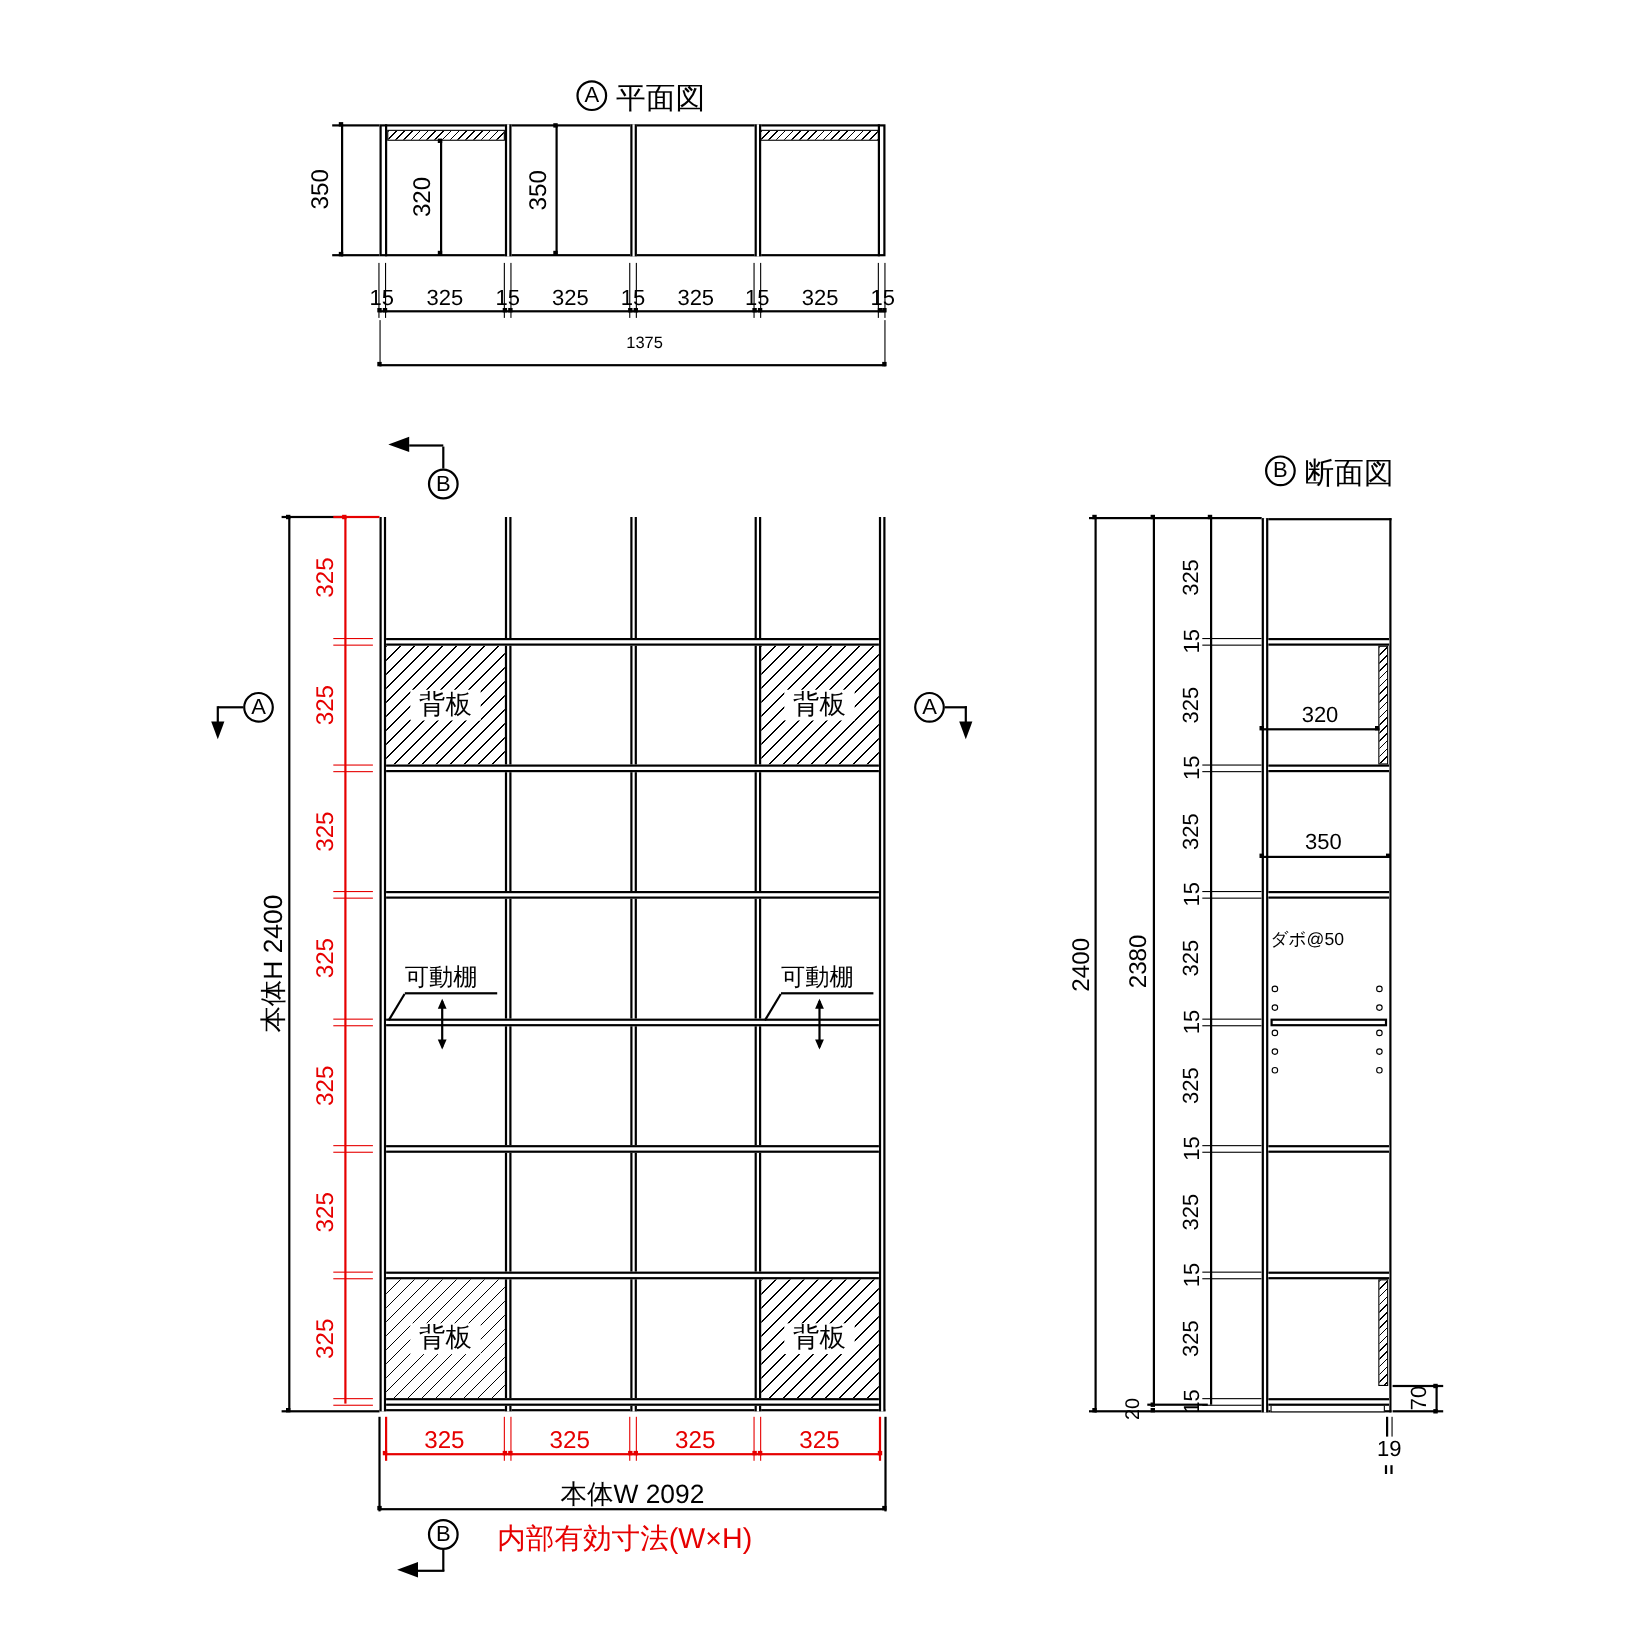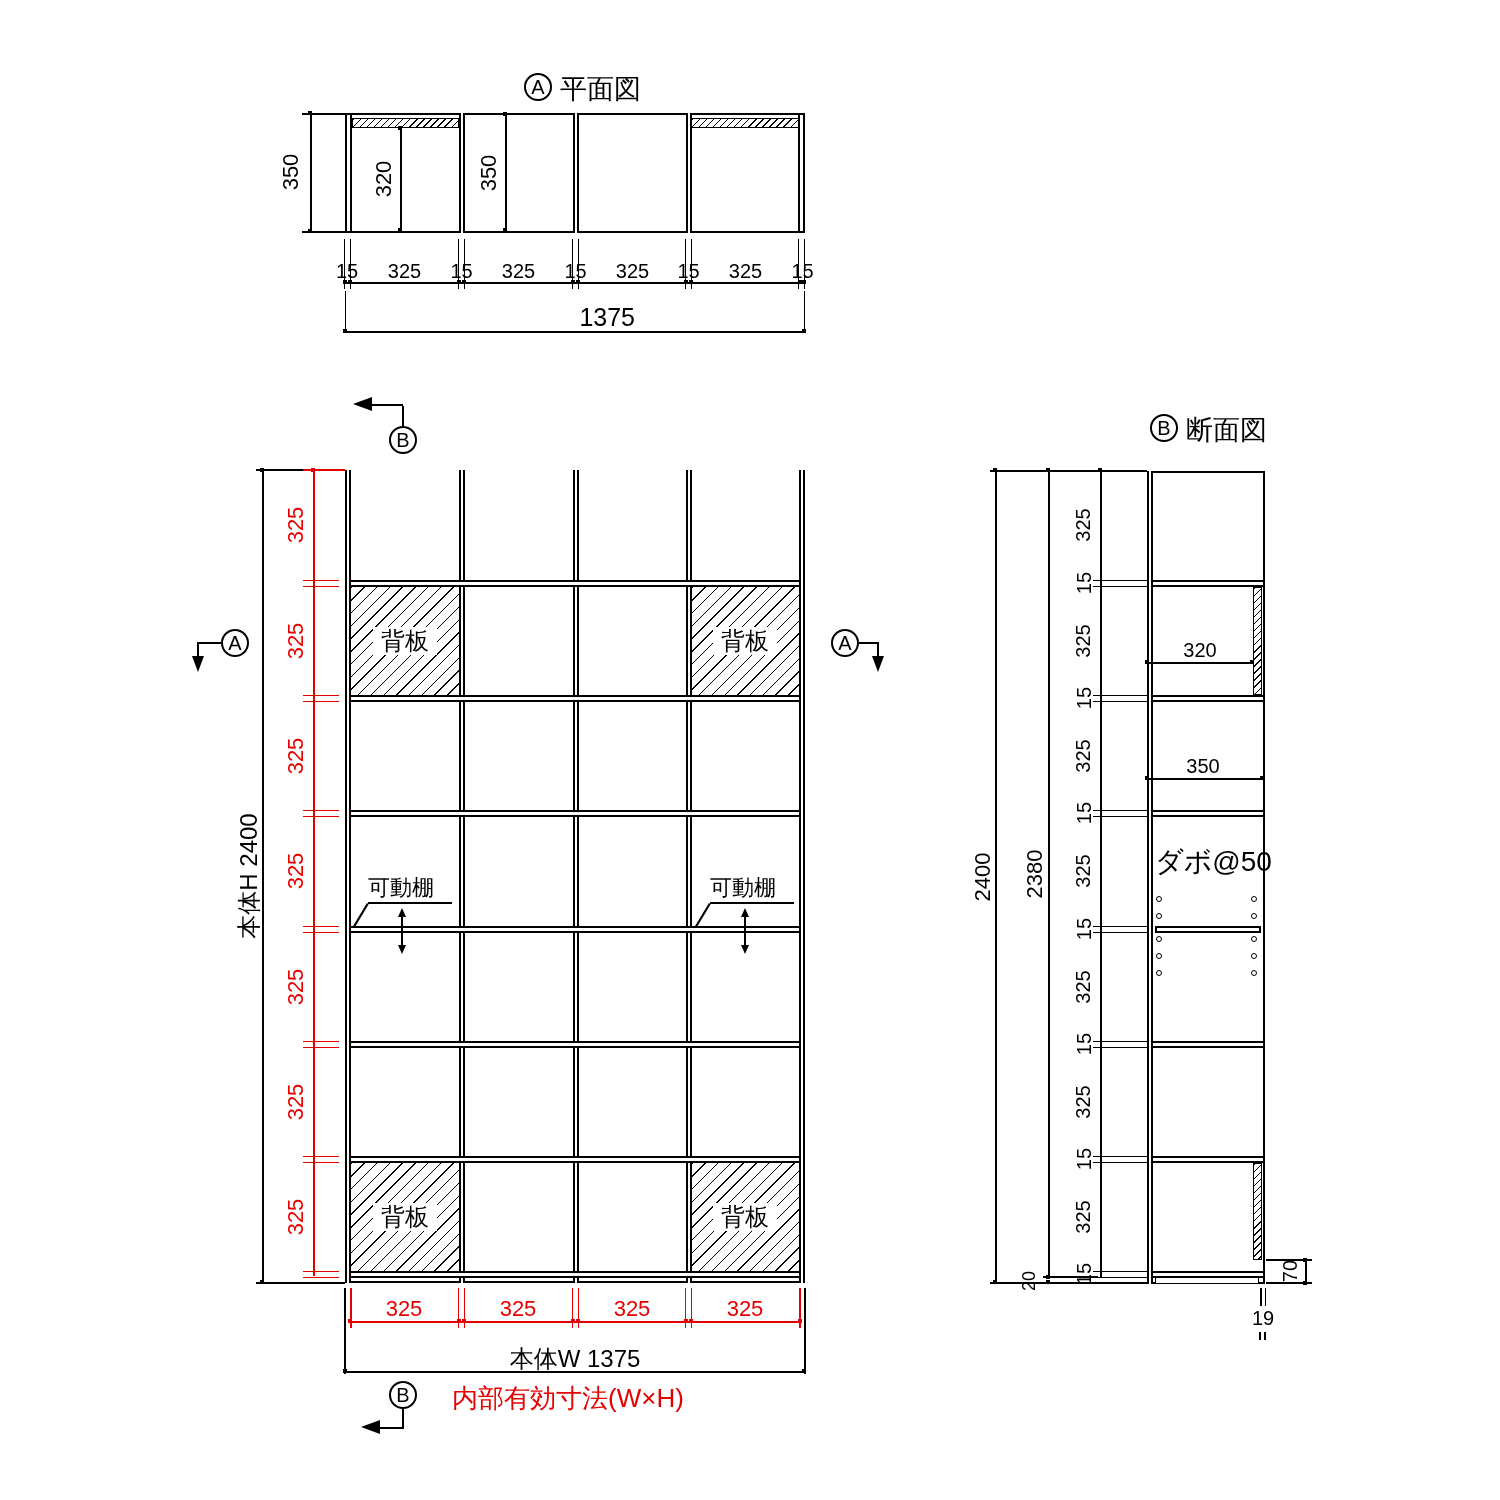--- a/index.html
+++ b/index.html
@@ -92,21 +92,21 @@
   <div class="txt c" style="left:602px;top:260px;width:61px;font-size:20px;">325</div>
   <div class="txt c" style="left:673px;top:260px;width:31px;font-size:20px;">15</div>
   <div class="txt c" style="left:715px;top:260px;width:61px;font-size:20px;">325</div>
   <div class="txt c" style="left:787px;top:260px;width:31px;font-size:20px;">15</div>
 
   <div class="ln" style="left:344.5px;top:291px;width:1.5px;height:42px;"></div>
   <div class="ln" style="left:803.5px;top:291px;width:1.5px;height:42px;"></div>
   <div class="ln" style="left:345px;top:331px;width:460px;height:1.5px;"></div>
   <div class="dot" style="left:345px;top:331px;"></div>
   <div class="dot" style="left:804px;top:331px;"></div>
-  <div class="txt c" style="left:515px;top:303px;width:120px;font-size:25px;text-align:right;">1375</div>
+  <div class="txt c" style="left:526px;top:303px;width:120px;font-size:15px;">1375</div>
 
   <div class="circ" style="left:389px;top:426px;">B</div>
   <div class="ln" style="left:402px;top:406px;width:1.5px;height:20px;"></div>
   <div class="ln" style="left:372px;top:404px;width:31px;height:1.5px;"></div>
   <div class="tl" style="left:353px;top:397px;"></div>
 
   <div class="circ" style="left:221px;top:629px;">A</div>
   <div class="ln" style="left:198px;top:642px;width:23px;height:1.5px;"></div>
   <div class="ln" style="left:197px;top:642px;width:1.5px;height:15px;"></div>
   <div class="td" style="left:192px;top:656px;"></div>
@@ -193,21 +193,21 @@
   <div class="txt c red" style="left:374px;top:1296px;width:60px;font-size:22px;">325</div>
   <div class="txt c red" style="left:488px;top:1296px;width:60px;font-size:22px;">325</div>
   <div class="txt c red" style="left:602px;top:1296px;width:60px;font-size:22px;">325</div>
   <div class="txt c red" style="left:715px;top:1296px;width:60px;font-size:22px;">325</div>
 
   <div class="ln" style="left:344px;top:1288px;width:1.5px;height:86px;"></div>
   <div class="ln" style="left:804px;top:1288px;width:1.5px;height:86px;"></div>
   <div class="ln" style="left:345px;top:1371px;width:460px;height:1.5px;"></div>
   <div class="dot" style="left:345px;top:1371px;"></div>
   <div class="dot" style="left:804px;top:1371px;"></div>
-  <div class="txt c" style="left:495px;top:1345px;width:160px;font-size:24px;">本体W 1375</div>
+  <div class="txt c" style="left:495px;top:1345px;width:160px;font-size:24px;">本体W 2092</div>
 
   <div class="circ" style="left:389px;top:1381px;">B</div>
   <div class="ln" style="left:402px;top:1409px;width:1.5px;height:19px;"></div>
   <div class="ln" style="left:380px;top:1427px;width:24px;height:1.5px;"></div>
   <div class="tl" style="left:361px;top:1420px;"></div>
   <div class="txt red" style="left:452px;top:1384px;font-size:26px;">内部有効寸法(W×H)</div>
 
   <div class="circ" style="left:1150px;top:414px;">B</div>
   <div class="txt" style="left:1186px;top:415px;font-size:27px;">断面図</div>
 
@@ -219,21 +219,21 @@
   <div class="shelf" style="left:1153px;top:695px;width:110px;height:7px;"></div>
   <div class="shelf" style="left:1153px;top:810px;width:110px;height:7px;"></div>
   <div class="mshelf" style="left:1155px;top:926px;width:106px;height:7px;"></div>
   <div class="shelf" style="left:1153px;top:1041px;width:110px;height:7px;"></div>
   <div class="shelf" style="left:1153px;top:1156px;width:110px;height:7px;"></div>
   <div class="shelf" style="left:1153px;top:1271px;width:110px;height:7px;"></div>
   <div class="hatch2" style="left:1253px;top:587px;width:9px;height:108px;"></div>
   <div class="hatch2" style="left:1253px;top:1163px;width:9px;height:97px;"></div>
   <div class="rect" style="left:1155px;top:1277px;width:104px;height:7px;border-width:1.5px;"></div>
 
-  <div class="txt" style="left:1155px;top:846px;font-size:28px;">ダボ@50</div>
+  <div class="txt" style="left:1155px;top:846px;font-size:16px;">ダボ@50</div>
   <div class="hole" style="left:1156px;top:896px;"></div>
   <div class="hole" style="left:1156px;top:913px;"></div>
   <div class="hole" style="left:1156px;top:936px;"></div>
   <div class="hole" style="left:1156px;top:953px;"></div>
   <div class="hole" style="left:1156px;top:970px;"></div>
   <div class="hole" style="left:1251px;top:896px;"></div>
   <div class="hole" style="left:1251px;top:913px;"></div>
   <div class="hole" style="left:1251px;top:936px;"></div>
   <div class="hole" style="left:1251px;top:953px;"></div>
   <div class="hole" style="left:1251px;top:970px;"></div>

